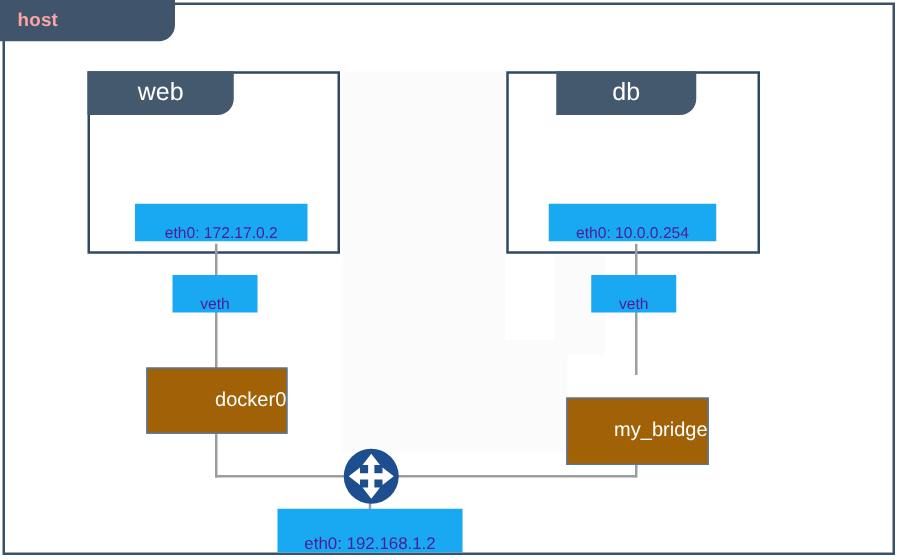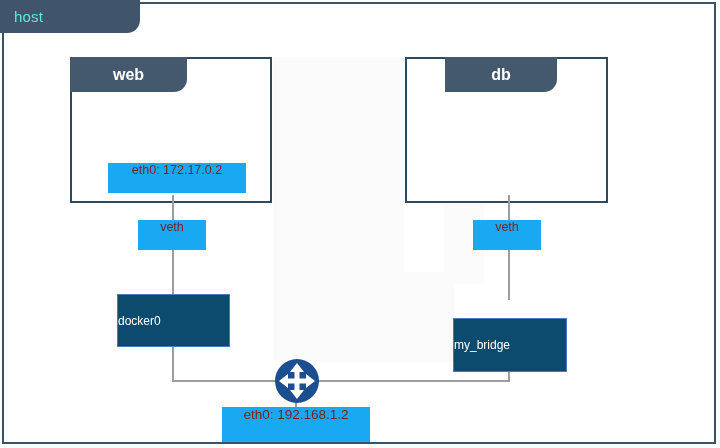--- a/index.html
+++ b/index.html
@@ -48,72 +48,72 @@
     height: 33px;
     background: #40556b;
     border-bottom-right-radius: 13px;
     box-sizing: border-box;
     display: flex;
     align-items: center;
     padding-left: 14px;
     z-index: 12;
   }
   #host-tab .tab-label {
-    color: #5eead4;
+    color: #fca5a5;
     font-size: 15px;
     letter-spacing: 0.2px;
+    font-weight: bold;
   }
 
   
   .netns {
     position: absolute;
     box-sizing: border-box;
     border: 2px solid #2e4a63;
     background: #ffffff;
   }
   .netns-tab {
     position: absolute;
     left: -2px;
     top: -2px;
     height: 35px;
     background: #44596e;
     border-bottom-right-radius: 13px;
     display: flex;
     align-items: center;
     justify-content: center;
     color: #ffffff;
-    font-size: 16px;
+    font-size: 20px;
     z-index: 6;
-    font-weight: bold;
   }
 
   
   .iface {
     position: absolute;
     background: #19a9f3;
-    color: #7f1d1d;
+    color: #4c1d95;
     font-size: 12.5px;
     display: flex;
-    align-items: flex-start;
+    align-items: flex-end;
     justify-content: center;
     box-sizing: border-box;
     z-index: 8;
     white-space: nowrap;
   }
 
   
   .bridge {
     position: absolute;
-    background: #0c4a6e;
+    background: #a16207;
     border: 1px solid #4a7ab5;
     color: #ffffff;
-    font-size: 12px;
+    font-size: 16px;
     display: flex;
     align-items: center;
-    justify-content: flex-start;
+    justify-content: flex-end;
     box-sizing: border-box;
     z-index: 8;
     white-space: nowrap;
   }
 
   
   .line-v {
     position: absolute;
     width: 2px;
     background: #9d9d9d;
@@ -171,20 +171,23 @@
       <span>web</span>
     </div>
     <div class="iface" style="left:36px; top:104px; width:138px; height:30px;">
       <span>eth0: 172.17.0.2</span>
     </div>
   </div>
 
   <div class="netns" style="left:405px; top:57px; width:203px; height:146px;">
     <div class="netns-tab" style="width:112px;margin-left:40px;">
       <span>db</span>
+    </div>
+    <div class="iface" style="left:32px; top:104px; width:134px; height:30px;">
+      <span>eth0: 10.0.0.254</span>
     </div>
   </div>
 
   <div class="iface" style="left:138px; top:220px; width:68px; height:30px;">
     <span>veth</span>
   </div>
 
   <div class="iface" style="left:473px; top:220px; width:68px; height:30px;">
     <span>veth</span>
   </div>

